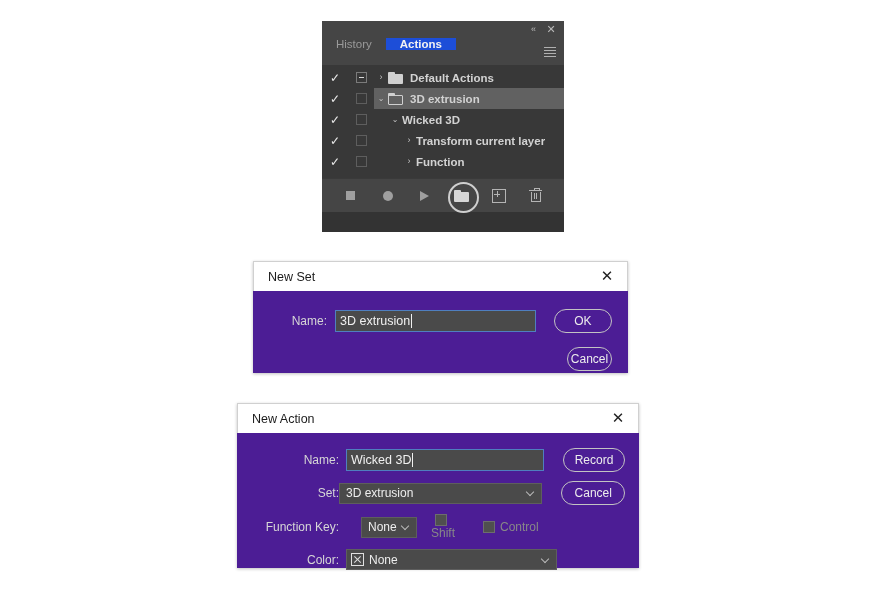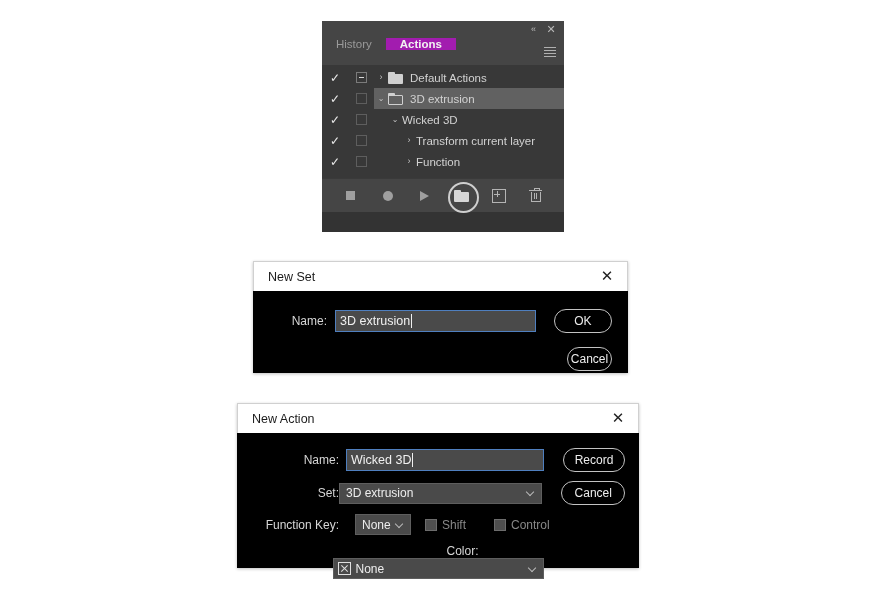--- a/index.html
+++ b/index.html
@@ -54,21 +54,21 @@
   .panel-tab {
     padding: 0 14px;
     display: flex;
     align-items: center;
     font-size: 11.5px;
     color: #9a9a9a;
     cursor: pointer;
     user-select: none;
   }
   .panel-tab.active {
-    background: #a21caf;
+    background: #1d4ed8;
     color: #f2f2f2;
     font-weight: bold;
   }
   .panel-menu-icon {
     position: absolute;
     right: 8px;
     top: 9px;
     width: 12px;
     height: 10px;
     cursor: pointer;
@@ -164,21 +164,21 @@
     left: 0; top: 2px;
     width: 15px; height: 10px;
     background: #d0d0d0;
     border-radius: 1px;
   }
   .folder-icon.open .body {
     background: transparent;
     border: 1.5px solid #d0d0d0;
     box-sizing: border-box;
   }
-  .row-label { white-space: nowrap; overflow: hidden; }
+  .row-label { white-space: nowrap; overflow: hidden; font-weight: bold; }
   .indent-1 { padding-left: 14px; }
   .indent-2 { padding-left: 28px; }
 
   .panel-toolbar {
     height: 33px;
     background: #454545;
     border-top: 1px solid #3a3a3a;
     display: flex;
     align-items: center;
     justify-content: center;
@@ -239,21 +239,21 @@
   }
   .tb-trash .can::before, .tb-trash .can::after {
     content:""; position:absolute; top:1px; width:1px; height:6px; background:#b4b4b4;
   }
   .tb-trash .can::before { left: 2.5px; }
   .tb-trash .can::after { right: 2.5px; }
 
   
   .ps-dialog {
     position: absolute;
-    background: #000000;
+    background: #4c1d95;
     box-shadow: 0 1px 3px rgba(0,0,0,0.25);
   }
   .dlg-titlebar {
     height: 30px;
     background: #ffffff;
     border: 1px solid #d0d0d0;
     border-bottom: none;
     box-sizing: border-box;
     display: flex;
     align-items: center;
@@ -542,36 +542,36 @@
     <div class="form-row">
       <span class="form-label" style="width:88px; ">Set:</span>
       <div class="ps-select" style="width:211px;">
         <span>3D extrusion</span>
         <span class="chev"></span>
       </div>
       <div class="ps-btn" style="margin-left:19px; width:66px;">Cancel</div>
     </div>
 
     <div class="form-row">
-      <span class="form-label" style="width:88px; margin-right:16px;">Function Key:</span>
+      <span class="form-label" style="width:88px; margin-right:22px;">Function Key:</span>
       <div class="ps-select" style="width:56px;">
         <span>None</span>
         <span class="chev"></span>
       </div>
-      <div style="display:flex; align-items:center; margin-left:14px;">
+      <div style="display:flex; align-items:center; margin-left:14px;flex-direction:column;">
         <span class="ps-checkbox"></span>
         <span class="chk-label">Shift</span>
       </div>
       <div style="display:flex; align-items:center; margin-left:28px;">
         <span class="ps-checkbox"></span>
         <span class="chk-label">Control</span>
       </div>
     </div>
 
-    <div class="form-row" style="margin-bottom:8px;flex-direction:column;">
+    <div class="form-row" style="margin-bottom:8px;">
       <span class="form-label" style="width:88px; margin-right:7px;">Color:</span>
       <div class="ps-select" style="width:211px; padding-left:4px;">
         <span class="color-x"></span>
         <span>None</span>
         <span class="chev"></span>
       </div>
     </div>
 
   </div>
 </div>

